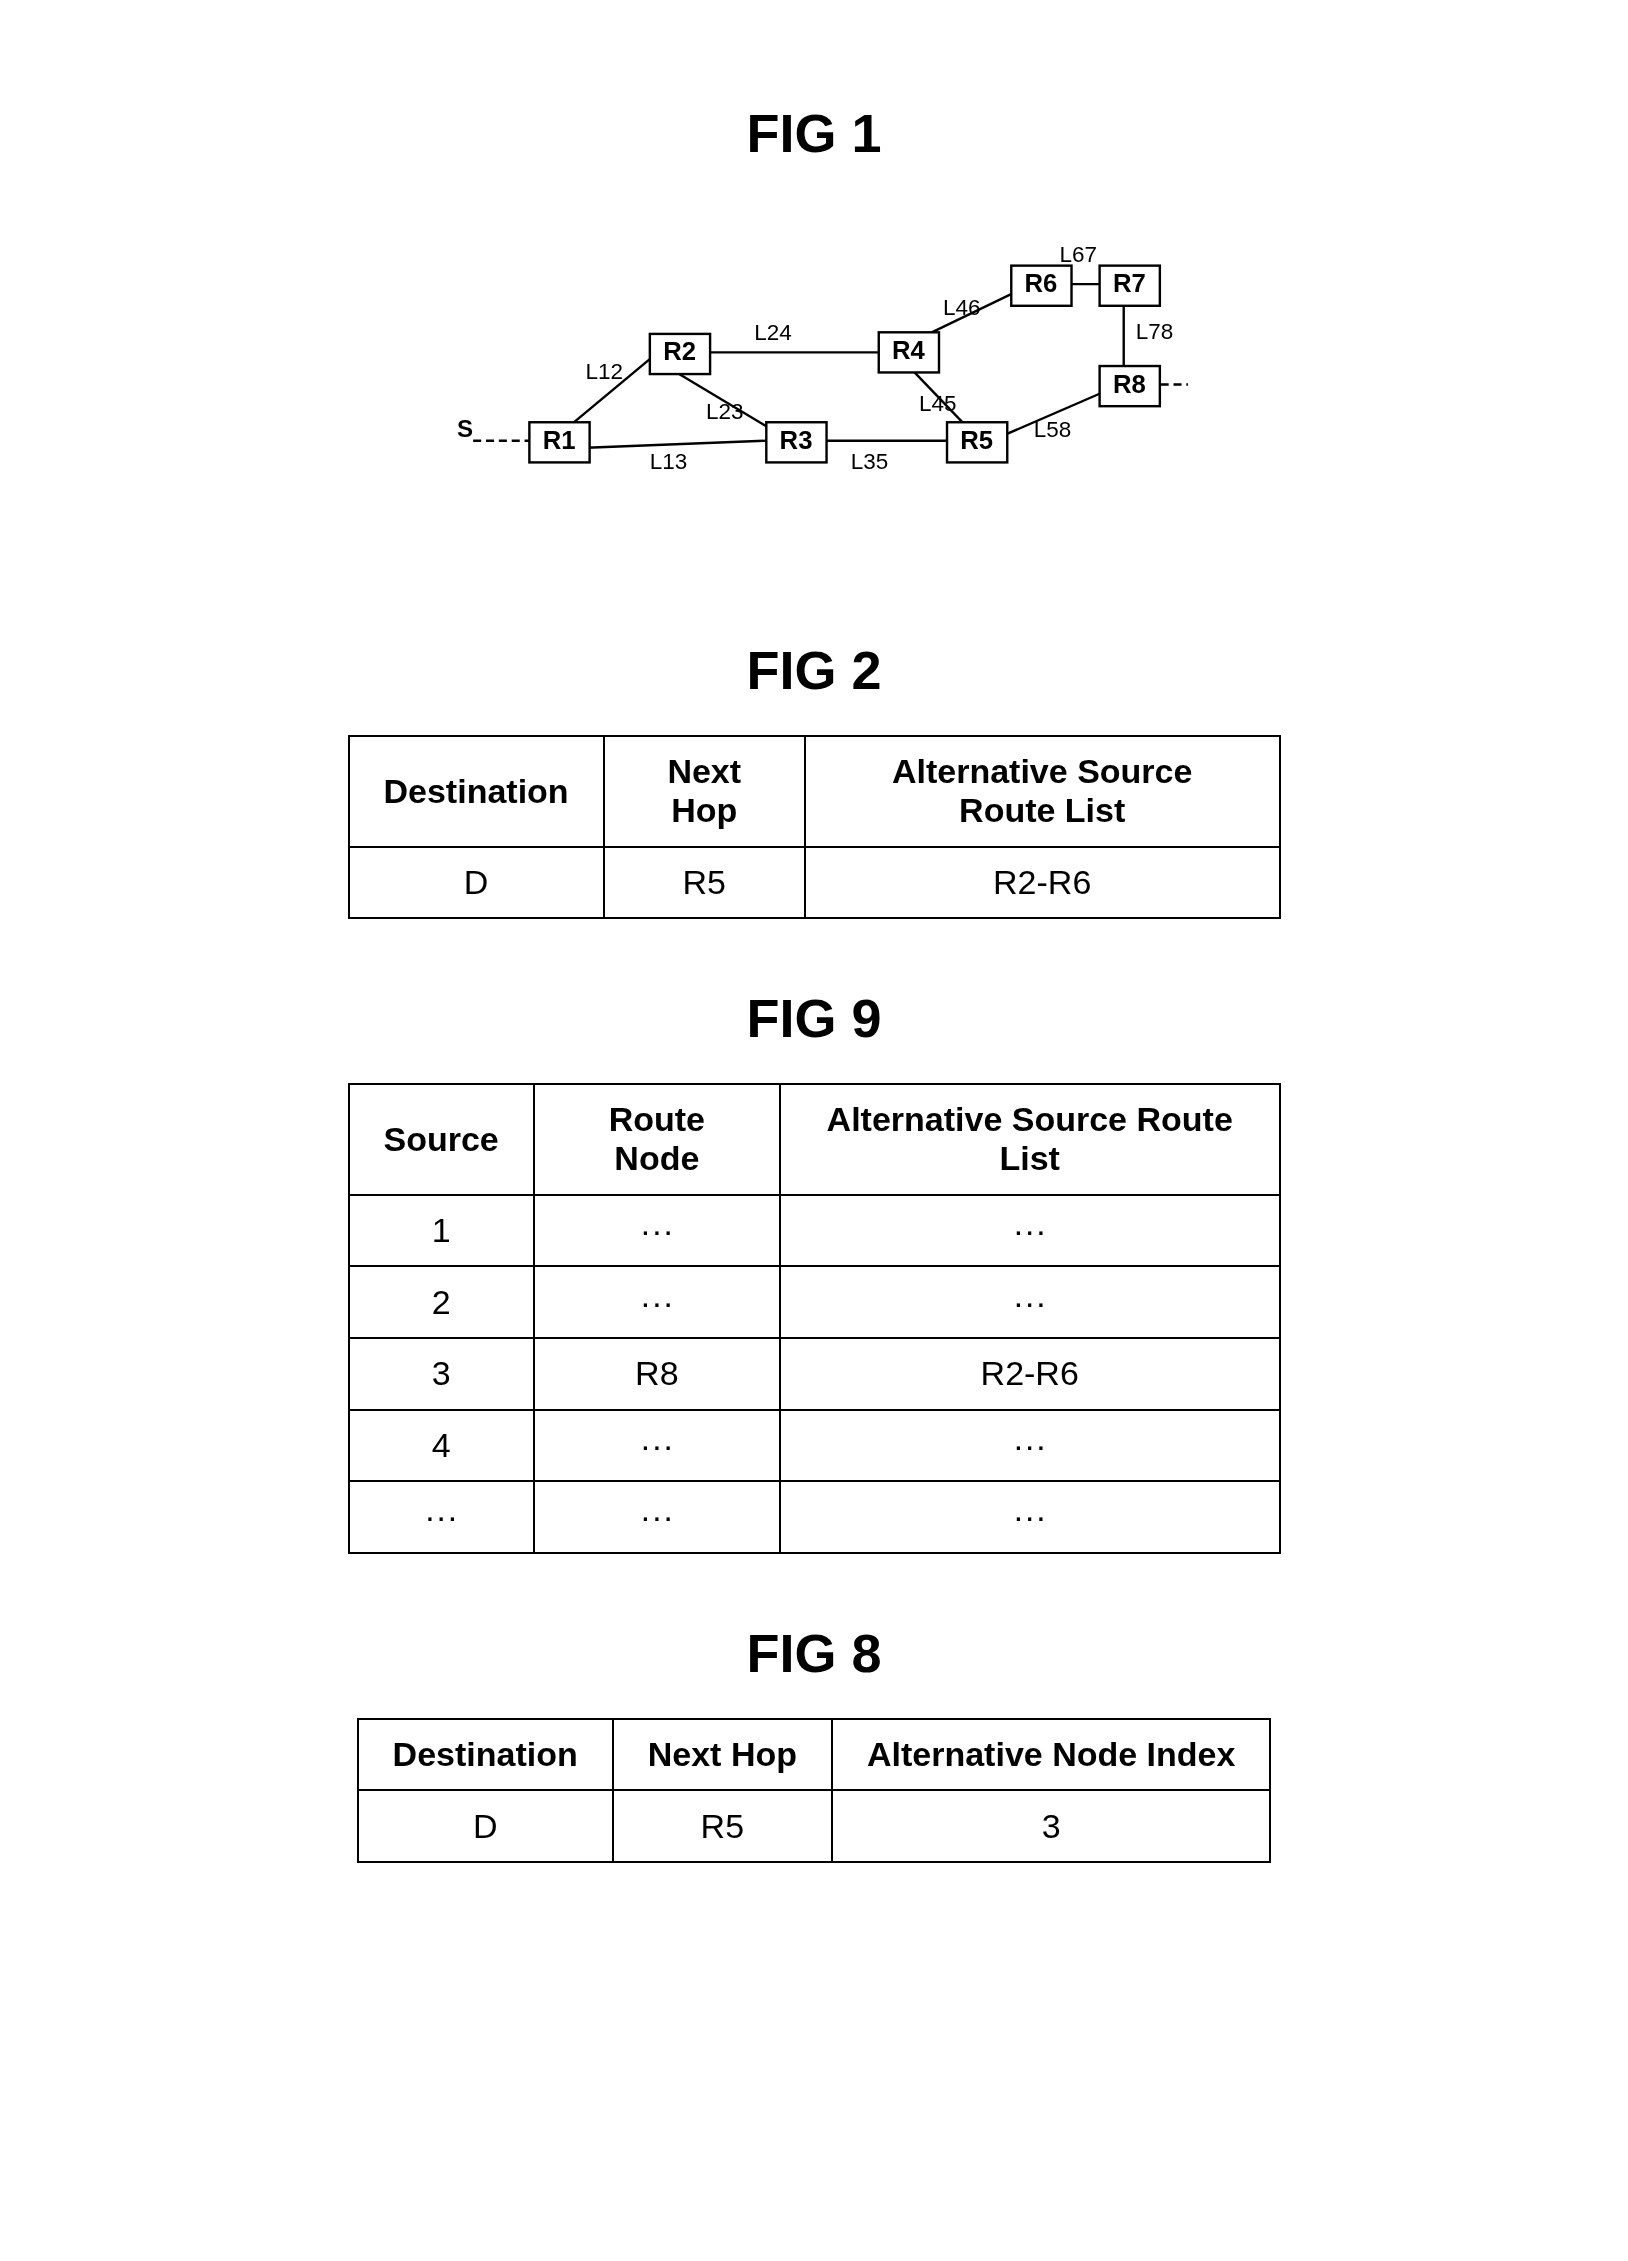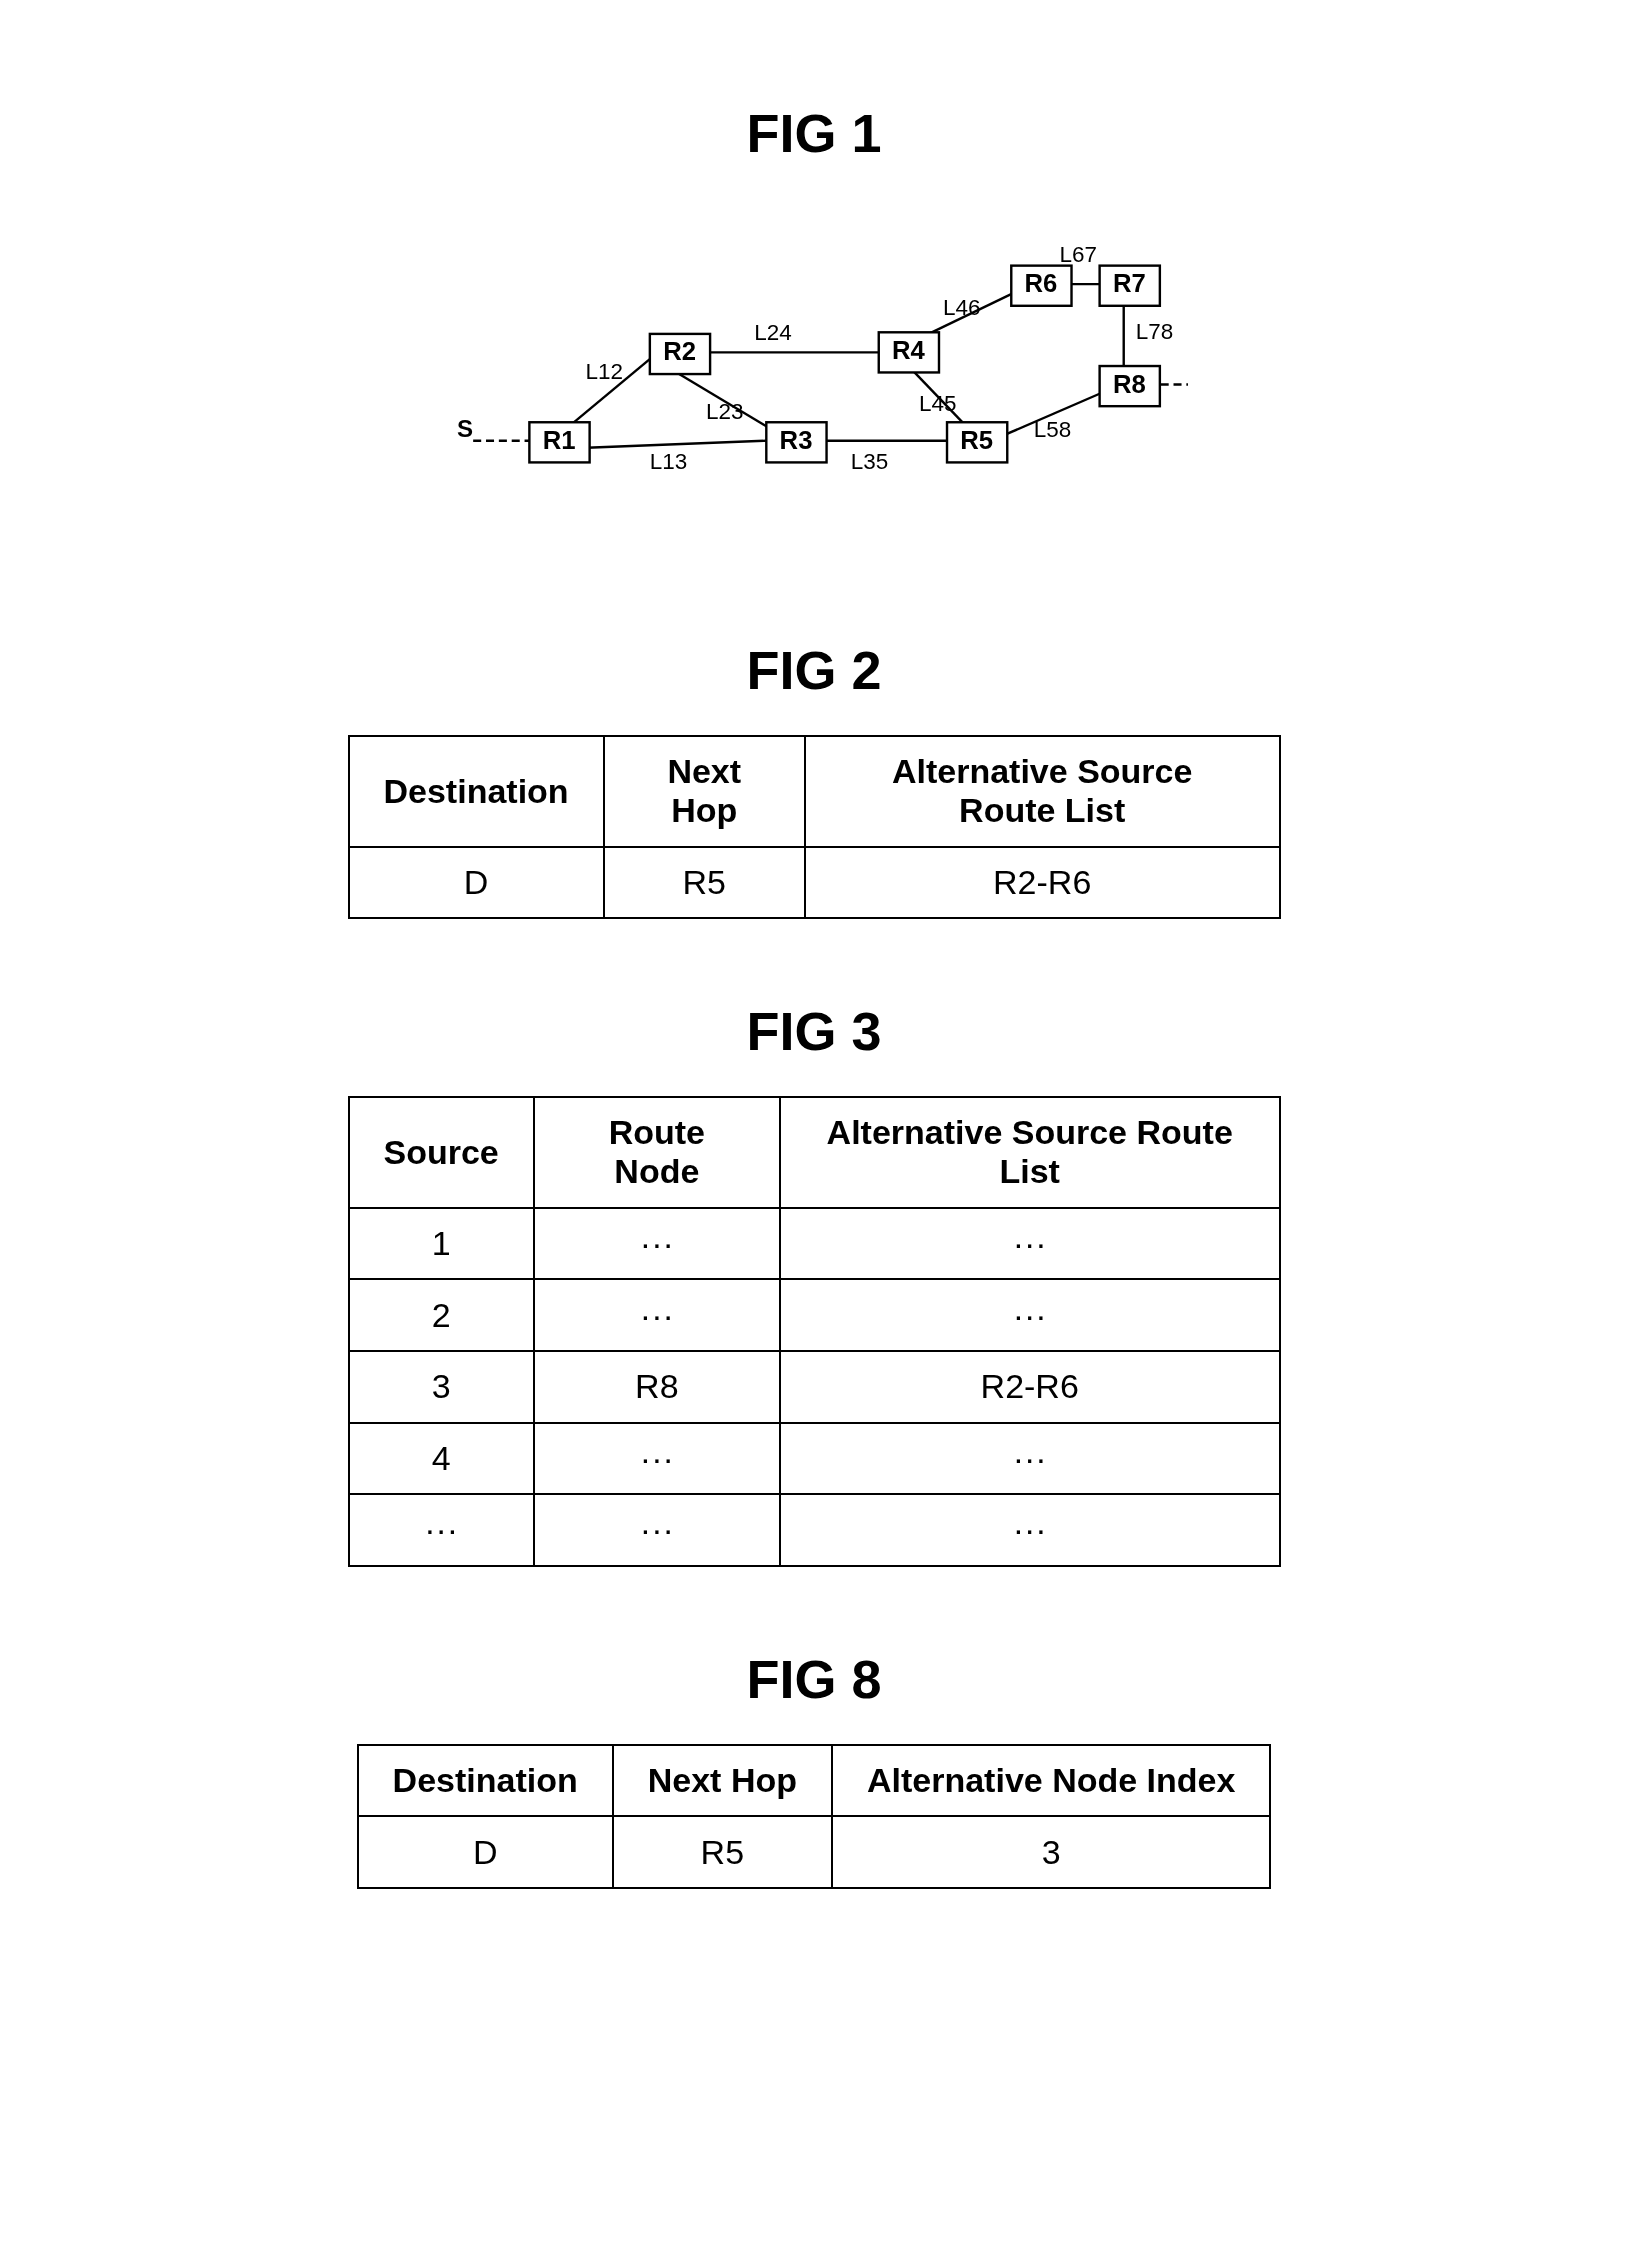--- a/index.html
+++ b/index.html
@@ -38,21 +38,21 @@
       margin-bottom: 17px;
     }
 
     .network-svg {
       width: 763px;
       height: 373px;
     }
 
     
     .table-container {
-      margin-bottom: 30px;
+      margin-bottom: 17px;
     }
 
     table {
       border-collapse: collapse;
       font-size: 34px;
       font-family: Arial, sans-serif;
     }
 
     table th, table td {
       border: 2.5px solid #000;
@@ -167,21 +167,21 @@
       <tbody>
         <tr>
           <td>D</td>
           <td>R5</td>
           <td>R2-R6</td>
         </tr>
       </tbody>
     </table>
   </div>
 
-  <div class="fig-title">FIG 3</div>
+  <div class="fig-title">FIG 9</div>
 
   <div class="table-container">
     <table>
       <thead>
         <tr>
           <th>Source</th>
           <th>Route Node</th>
           <th>Alternative Source Route List</th>
         </tr>
       </thead>

